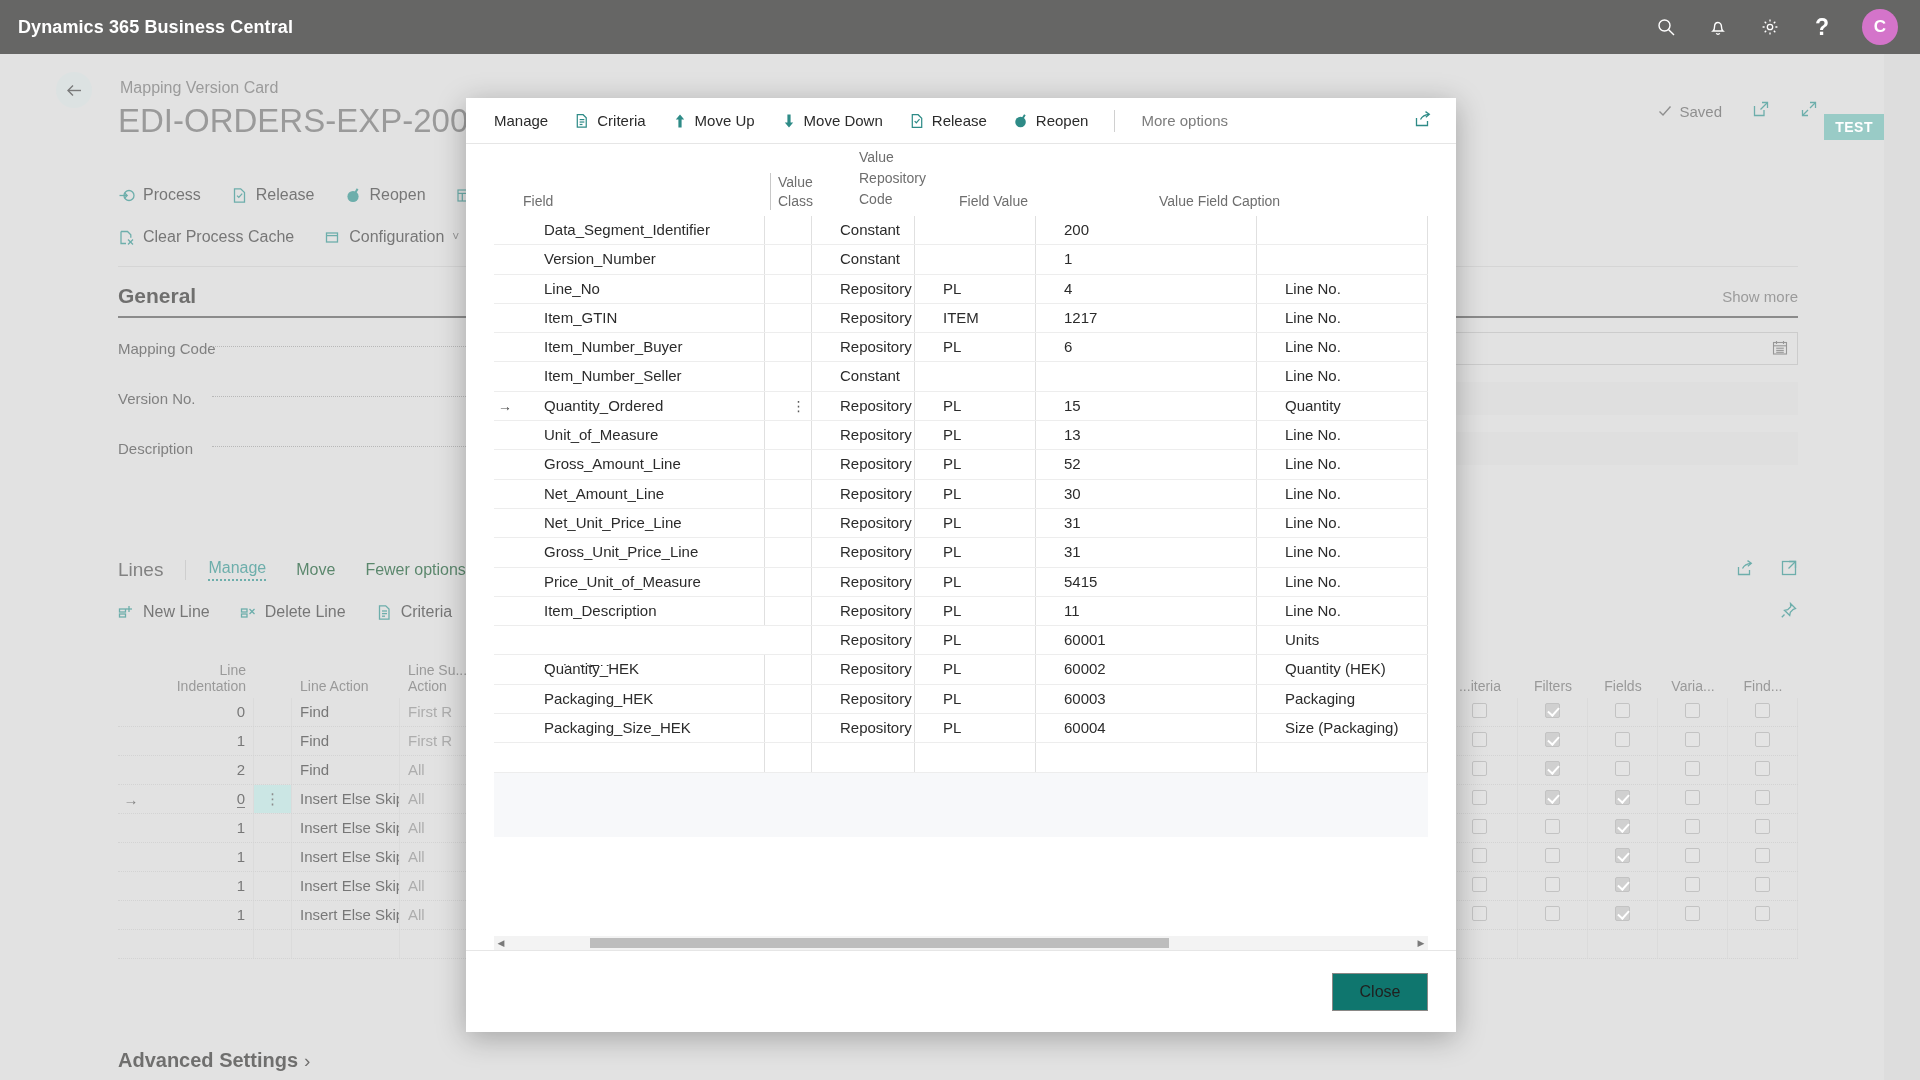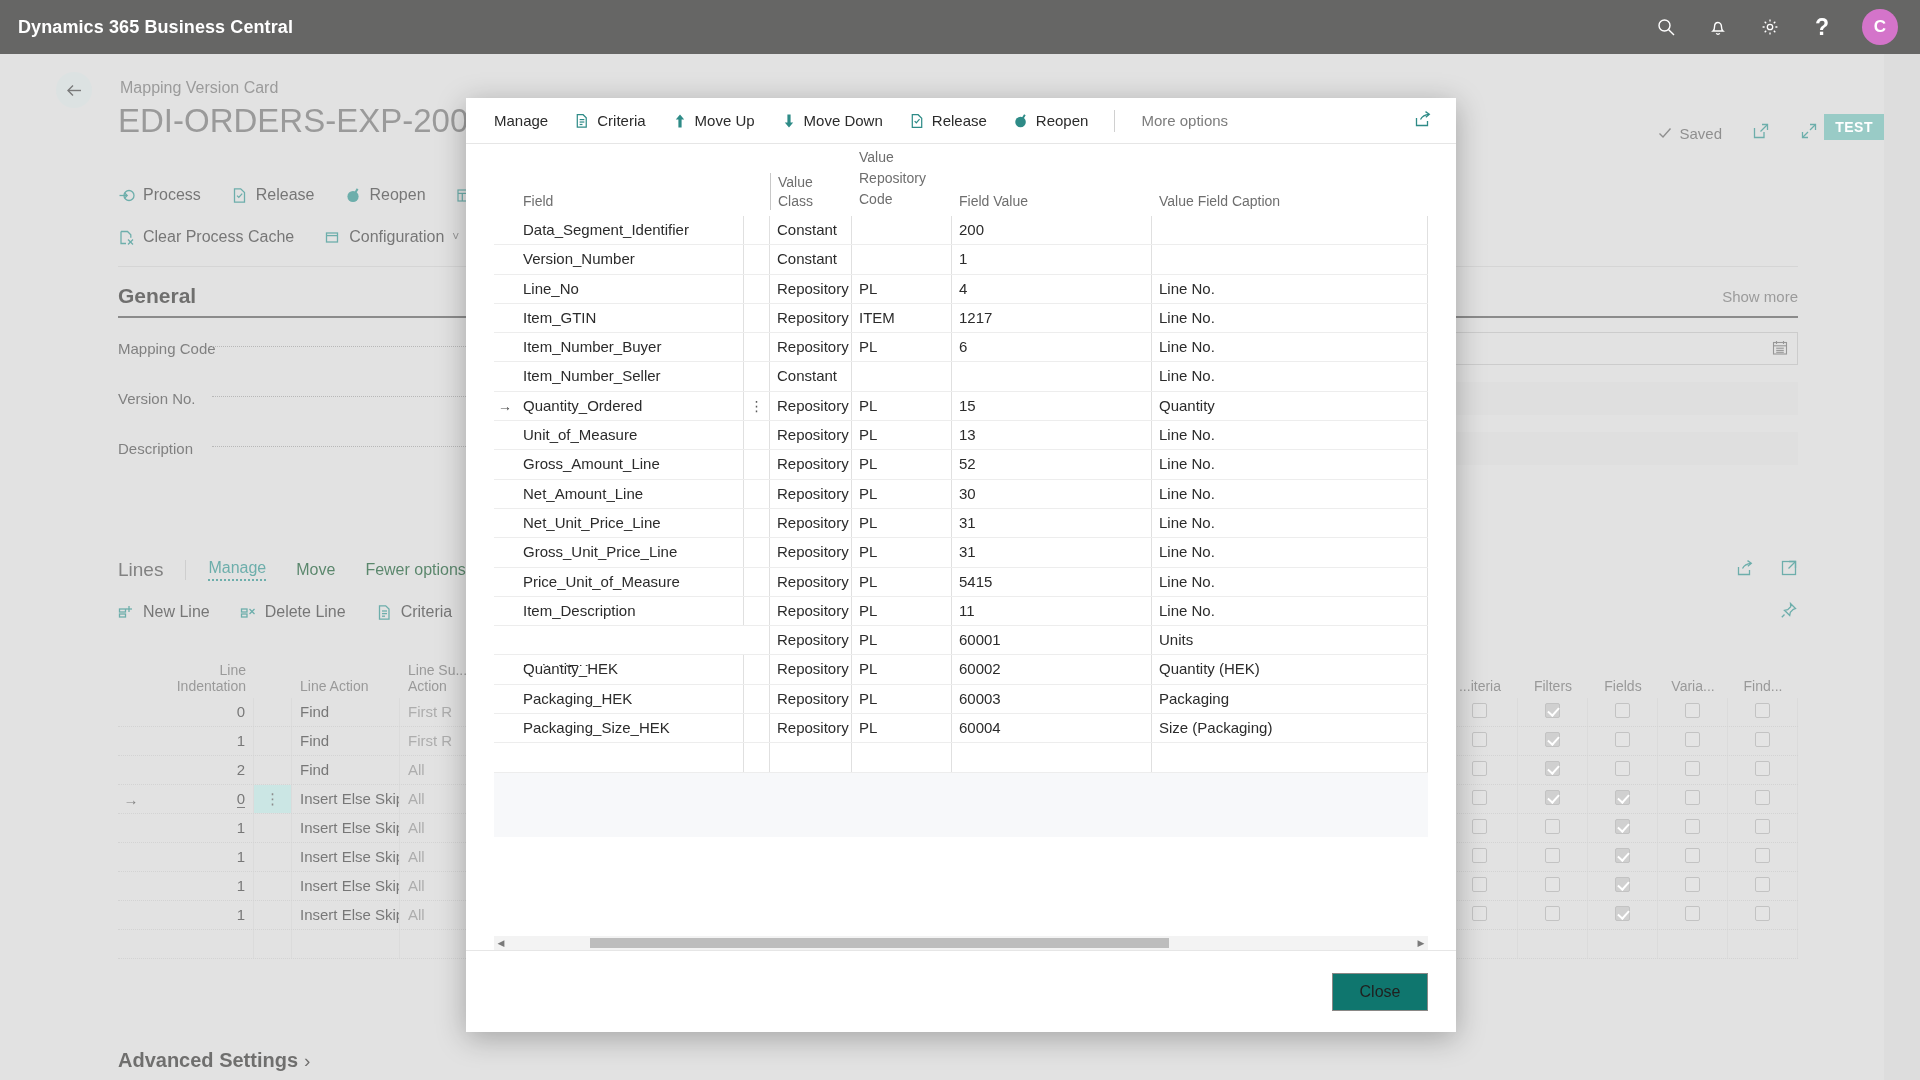--- a/index.html
+++ b/index.html
@@ -76,21 +76,21 @@
     position: absolute; left: 862px; top: 62px;
     display: flex; gap: 34px; align-items: center;
     color: #2e8b87;
   }
   .pencil-circle {
     width: 40px; height: 40px; border-radius: 50%;
     border: 1px solid #9fc5c3;
     display: flex; align-items: center; justify-content: center;
   }
   .head-right {
-    position: absolute; right: 66px; top: 68px;
+    position: absolute; right: 66px; top: 46px;
     display: flex; align-items: center; gap: 30px;
   }
   .saved { display: flex; align-items: center; gap: 6px; color: #5f5f5f; font-size: 15px; }
   .head-right-icon { color: #2e8b87; }
   .test-badge {
     position: absolute; right: 0px; top: 60px;
     background: #6eb5ae; color: #ffffff;
     font-size: 14px; font-weight: 600;
     padding: 5px 11px; letter-spacing: .5px;
   }
@@ -231,20 +231,21 @@
   }
   .gh { padding: 0 7px; line-height: 1.32; }
   .gh-multi { align-self: flex-end; }
   .grid-head .vline {
     border-left: 1px solid #c8c8c8;
   }
   .grow {
     display: flex; height: 29.3px; align-items: stretch;
     font-size: 15px; color: #2b2b2b;
     border-bottom: 1px solid #ededed;
+    gap: 21px;
   }
   .grow .gc {
     padding: 5px 7px; overflow: hidden; white-space: nowrap;
     border-right: 1px solid #e0e0e0;
   }
   .grow .gc:last-child { border-right: 1px solid #e0e0e0; }
   .g-arrow { width: 22px; display: flex; align-items: center; justify-content: center; color: #4c4c4c; font-size: 14px; }
   .g-dots { width: 26px; display:flex; align-items:center; justify-content:center;
             border-right: 1px solid #e0e0e0; color:#5b5b5b; font-size: 14px; }
   .grid-filler { background: #f7f8fa; height: 64px; }

